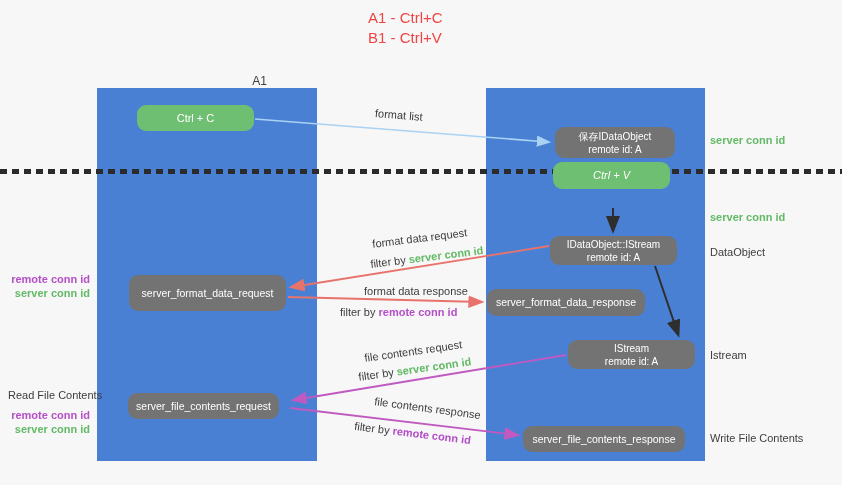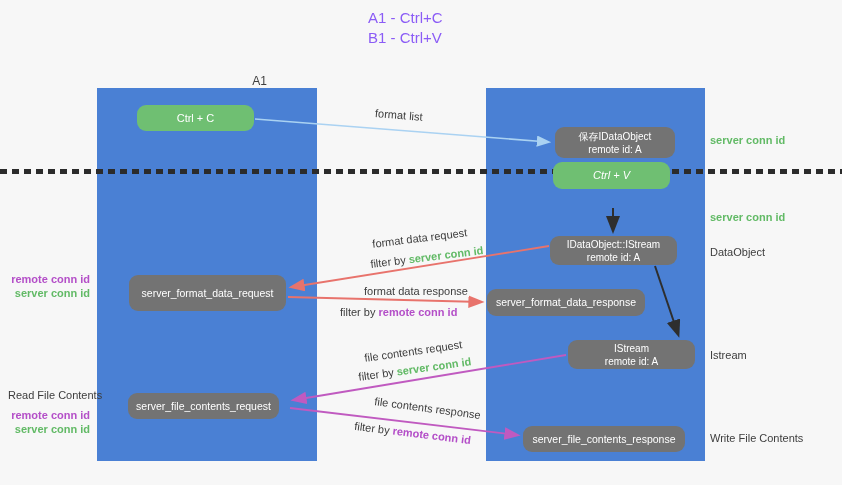--- a/index.html
+++ b/index.html
@@ -7,21 +7,21 @@
   body {
     font-family:"Liberation Sans", sans-serif;
     background:#f7f7f7;
     color:#3d3d3d;
     overflow:hidden;
   }
   .stage { position:relative; width:842px; height:485px; }
 
   .title {
     position:absolute; left:368px; top:8px;
-    font-size:15px; line-height:20px; color:#8b5cf6;
+    font-size:15px; line-height:20px; color:#ef4444;
   }
   .col-header {
     position:absolute; top:74px; text-align:right;
     font-size:12px; line-height:14px; color:#3f3f3f;
   }
   .col-header.left { left:147px; width:120px; }
   .col-header.right { left:535px; width:125px; }
 
   .lane {
     position:absolute; top:88px; height:373px;

